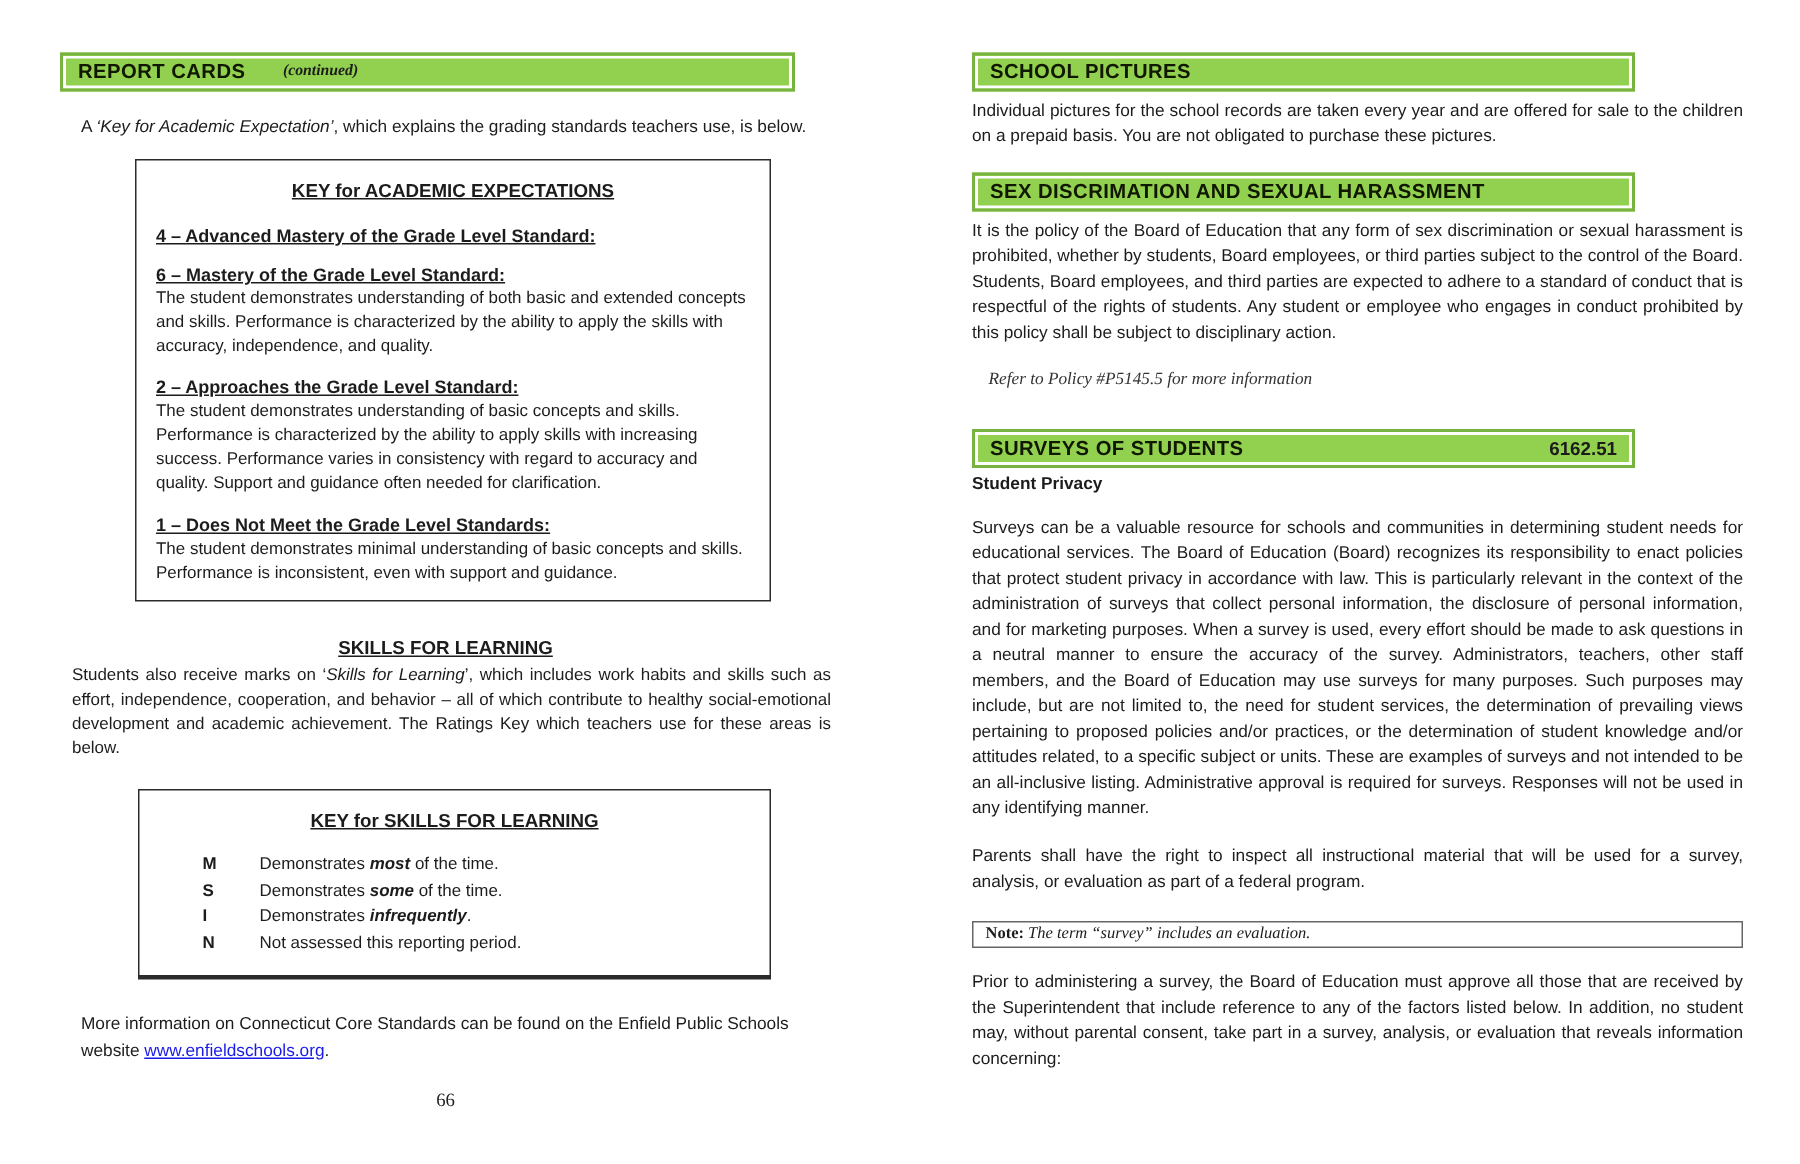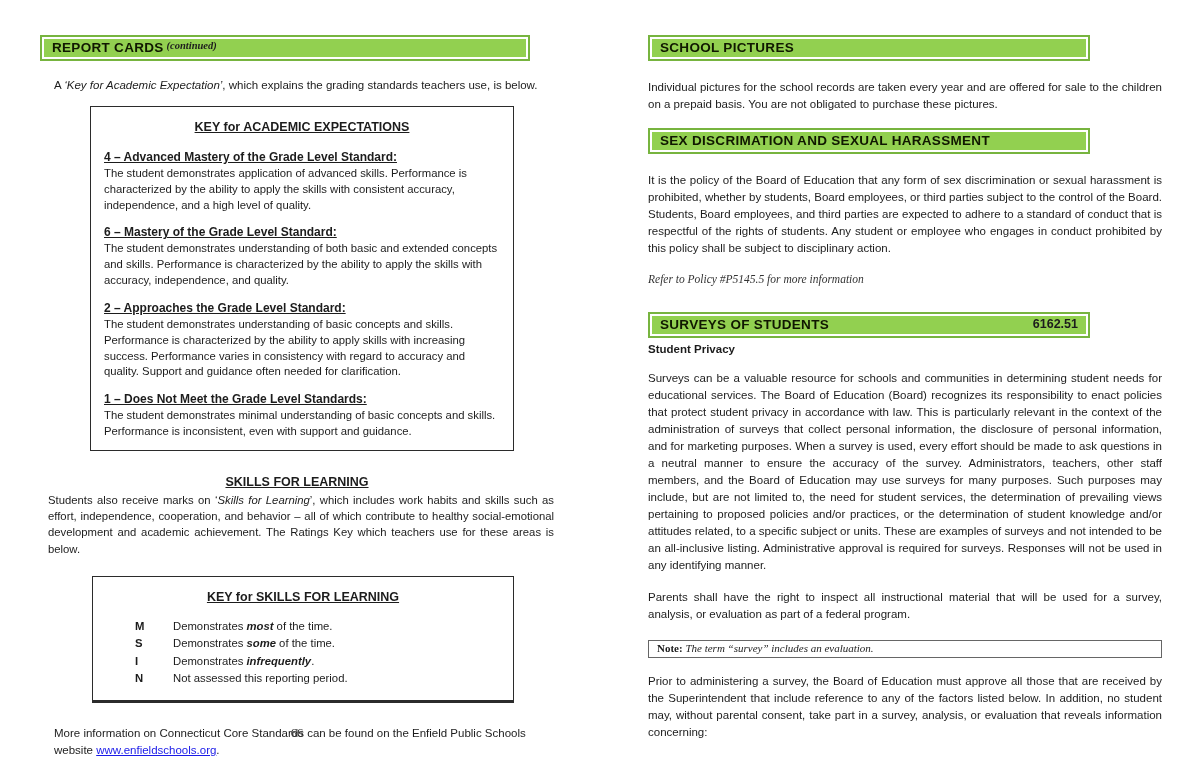--- a/index.html
+++ b/index.html
@@ -9,21 +9,21 @@
   .page { position:absolute; top:0; height:776px; }
   #page-left  { left:40px;  width:514px; padding-top:35px; }
   #page-right { left:648px; width:514px; padding-top:35px; }
 
   
   .bar {
     background:#92d050;
     border:2px solid #77b43f;
     box-shadow: inset 0 0 0 2px #ffffff;
     padding:3px 10px 4px;
-    display:flex; align-items:flex-start; gap:3px;
+    display:flex; align-items:center; gap:25px;
   }
   .bar .bar-title { font-weight:700; font-size:13.5px; letter-spacing:0.3px; color:#101800; }
   .bar .bar-continued { font-style:italic; font-size:10.5px; font-family:"Liberation Serif", serif; font-weight:600; }
   .bar .bar-code { margin-left:auto; font-weight:700; font-size:12.5px; }
   .bar-left { width:490px; }
   .bar-right { width:442px; }
 
   
   .intro { margin:18px 0 0 14px; font-size:11.5px; }
   .key-box {
@@ -49,23 +49,23 @@
   .skills-row .letter { width:38px; font-weight:700; }
   .bold-italic { font-weight:700; font-style:italic; }
 
   .left-footer { margin:22px 0 0 14px; font-size:11.5px; line-height:1.5; max-width:496px; }
   .site-link { color:#1a1ae8; text-decoration:underline; cursor:pointer; }
 
   .page-number { position:absolute; top:726px; left:0; width:100%; text-align:center;
                  font-family:"Liberation Serif", serif; font-size:12.5px; color:#222; }
 
   
-  .r-para { margin-top:18px; font-size:11.5px; line-height:1.48; text-align:justify; }
+  .r-para { margin-top:5px; font-size:11.5px; line-height:1.48; text-align:justify; }
   .section-gap { margin-top:15px; }
-  .policy-note { margin-top:16px; font-family:"Liberation Serif", serif; font-style:italic; font-size:11.5px; color:#333; }
+  .policy-note { margin-top:16px; font-family:"Liberation Serif", serif; font-style:italic; font-size:11.5px; color:#333;margin-left:11px; }
   .surveys-gap { margin-top:27px; }
   .subheading { margin-top:5px; font-weight:700; font-size:11.5px; }
   .para-gap { margin-top:15px; }
   .note-box { margin-top:17px; border:1px solid #666; padding:1px 8px 3px; font-family:"Liberation Serif", serif; font-size:11px; }
   .note-label { font-weight:700; }
   .note-text { font-style:italic; }
 </style>
 </head>
 <body>
 
@@ -76,21 +76,20 @@
     <span class="bar-continued">(continued)</span>
   </div>
 
   <p class="intro"><span>A </span><i>‘Key for Academic Expectation’</i><span>, which explains the grading standards teachers use, is below.</span></p>
 
   <div class="key-box">
     <div class="key-box-title">KEY for ACADEMIC EXPECTATIONS</div>
 
     <div class="key-item">
       <div class="key-item-heading">4 – Advanced Mastery of the Grade Level Standard:</div>
-      <div class="key-item-body">The student demonstrates application of advanced skills.  Performance is characterized by the ability to apply the skills with consistent accuracy, independence, and a high level of quality.</div>
     </div>
     <div class="key-item">
       <div class="key-item-heading">6 – Mastery of the Grade Level Standard:</div>
       <div class="key-item-body">The student demonstrates understanding of both basic and extended concepts and skills.  Performance is characterized by the ability to apply the skills with accuracy, independence, and quality.</div>
     </div>
     <div class="key-item">
       <div class="key-item-heading">2 – Approaches the Grade Level Standard:</div>
       <div class="key-item-body">The student demonstrates understanding of basic concepts and skills.  Performance is characterized by the ability to apply skills with increasing success.  Performance varies in consistency with regard to accuracy and quality.  Support and guidance often needed for clarification.</div>
     </div>
     <div class="key-item" style="margin-bottom:2px;">

